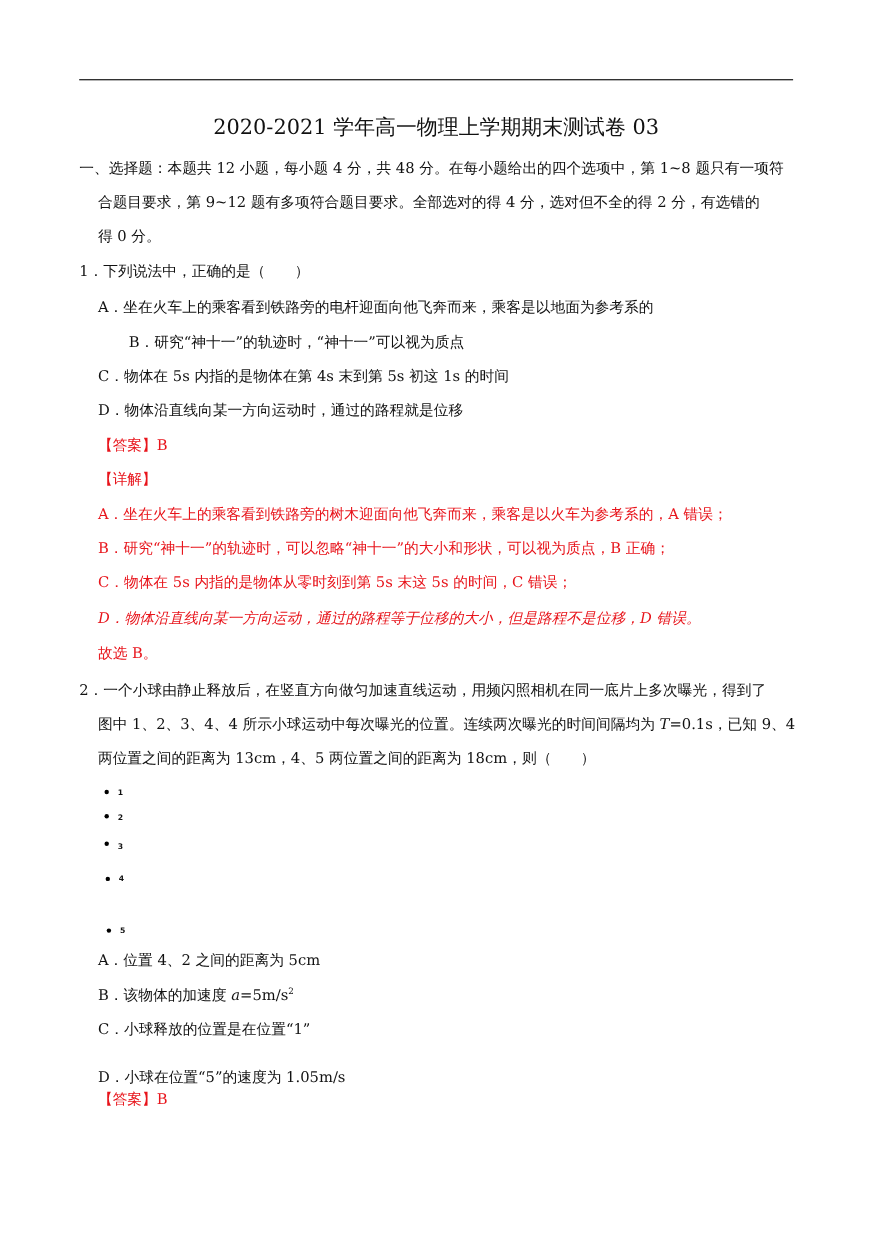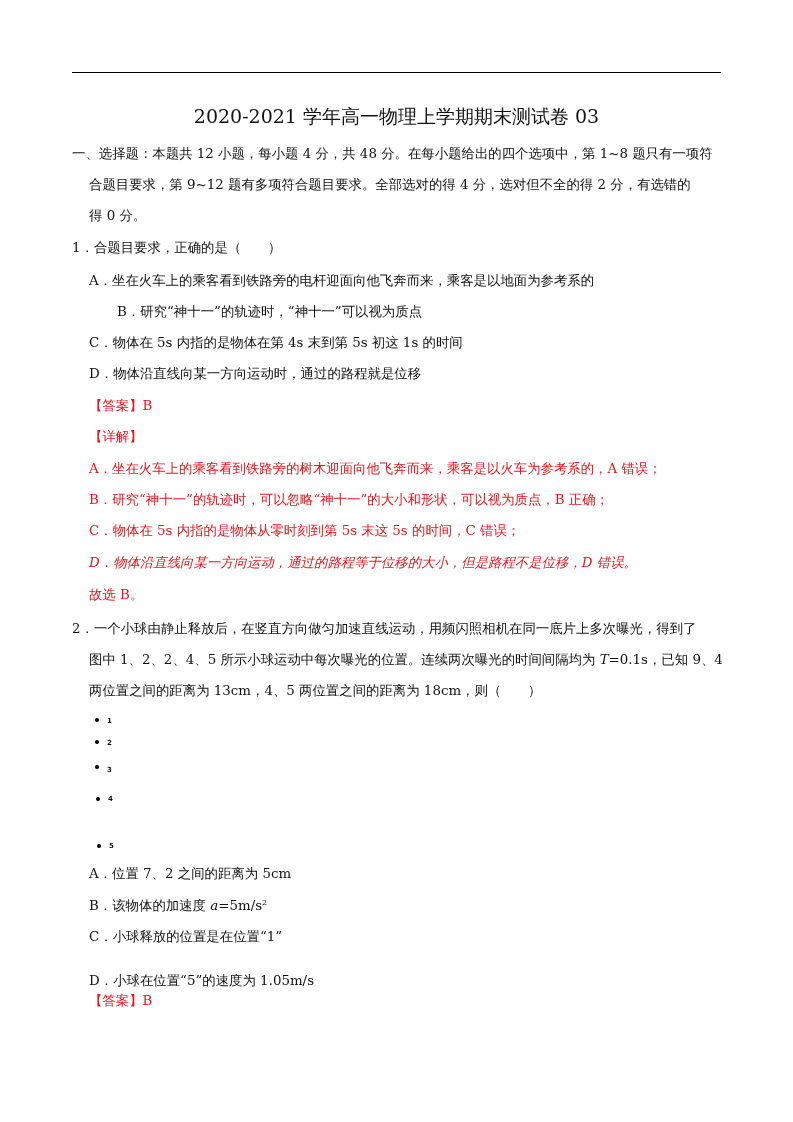--- a/index.html
+++ b/index.html
@@ -36,60 +36,60 @@
 
 <div class="page-rule"></div>
 
 <div class="title">2020-2021 学年高一物理上学期期末测试卷 03</div>
 
 <div class="line" style="left:72px;top:146px;">一、选择题：本题共 12 小题，每小题 4 分，共 48 分。在每小题给出的四个选项中，第 1~8 题只有一项符</div>
 <div class="line" style="left:89px;top:177px;">合题目要求，第 9~12 题有多项符合题目要求。全部选对的得 4 分，选对但不全的得 2 分，有选错的</div>
 <div class="line" style="left:89px;top:208px;">得 0 分。</div>
 
 <div class="line" style="left:72px;top:240px;">
-  <span>1．</span><span>合题目要求，正确的是（　　）</span>
+  <span>1．</span><span>下列说法中，正确的是（　　）</span>
 </div>
 <div class="line" style="left:89px;top:273px;">A．坐在火车上的乘客看到铁路旁的电杆迎面向他飞奔而来，乘客是以地面为参考系的</div>
 <div class="line" style="left:89px;top:304px;margin-left:28px;">B．研究“神十一”的轨迹时，“神十一”可以视为质点</div>
 <div class="line" style="left:89px;top:335px;">C．物体在 5s 内指的是物体在第 4s 末到第 5s 初这 1s 的时间</div>
 <div class="line" style="left:89px;top:366px;">D．物体沿直线向某一方向运动时，通过的路程就是位移</div>
 
 <div class="line red" style="left:89px;top:398px;">【答案】B</div>
 <div class="line red" style="left:89px;top:429px;">【详解】</div>
 <div class="line red" style="left:89px;top:461px;">A．坐在火车上的乘客看到铁路旁的树木迎面向他飞奔而来，乘客是以火车为参考系的，A 错误；</div>
 <div class="line red" style="left:89px;top:492px;">B．研究“神十一”的轨迹时，可以忽略“神十一”的大小和形状，可以视为质点，B 正确；</div>
 <div class="line red" style="left:89px;top:523px;">C．物体在 5s 内指的是物体从零时刻到第 5s 末这 5s 的时间，C 错误；</div>
 <div class="line red" style="left:89px;top:555px;font-style:italic;">D．物体沿直线向某一方向运动，通过的路程等于位移的大小，但是路程不是位移，D 错误。</div>
 <div class="line red" style="left:89px;top:587px;">故选 B。</div>
 
 <div class="line" style="left:72px;top:621px;">
   <span>2．</span><span>一个小球由静止释放后，在竖直方向做匀加速直线运动，用频闪照相机在同一底片上多次曝光，得到了</span>
 </div>
 <div class="line" style="left:89px;top:652px;">
-  <span>图中 1、2、2、4、5 所示小球运动中每次曝光的位置。连续两次曝光的时间间隔均为 </span><span class="ital">T</span><span>=0.1s，已知 9、4</span>
+  <span>图中 1、2、3、4、4 所示小球运动中每次曝光的位置。连续两次曝光的时间间隔均为 </span><span class="ital">T</span><span>=0.1s，已知 9、4</span>
 </div>
 <div class="line" style="left:89px;top:683px;">两位置之间的距离为 13cm，4、5 两位置之间的距离为 18cm，则（　　）</div>
 
 <div>
   <div class="dot" style="left:95px;top:718px;"></div>
   <div class="dot-label" style="left:107px;top:717px;">1</div>
 
   <div class="dot" style="left:95px;top:740px;"></div>
   <div class="dot-label" style="left:107px;top:739px;">2</div>
 
   <div class="dot" style="left:95px;top:765px;"></div>
   <div class="dot-label" style="left:107px;top:766px;">3</div>
 
   <div class="dot" style="left:96px;top:797px;"></div>
   <div class="dot-label" style="left:108px;top:795px;">4</div>
 
   <div class="dot" style="left:97px;top:844px;"></div>
   <div class="dot-label" style="left:109px;top:842px;">5</div>
 </div>
 
-<div class="line" style="left:89px;top:866px;">A．位置 7、2 之间的距离为 5cm</div>
+<div class="line" style="left:89px;top:866px;">A．位置 4、2 之间的距离为 5cm</div>
 <div class="line" style="left:89px;top:898px;">
   <span>B．该物体的加速度 </span><span class="ital">a</span><span>=5m/s</span><sup>2</sup>
 </div>
 <div class="line" style="left:89px;top:929px;">C．小球释放的位置是在位置“1”</div>
 <div class="line" style="left:89px;top:961px;margin-top:12px;">D．小球在位置“5”的速度为 1.05m/s</div>
 
 <div class="line red" style="left:89px;top:993px;">【答案】B</div>
 
 </body></html>

